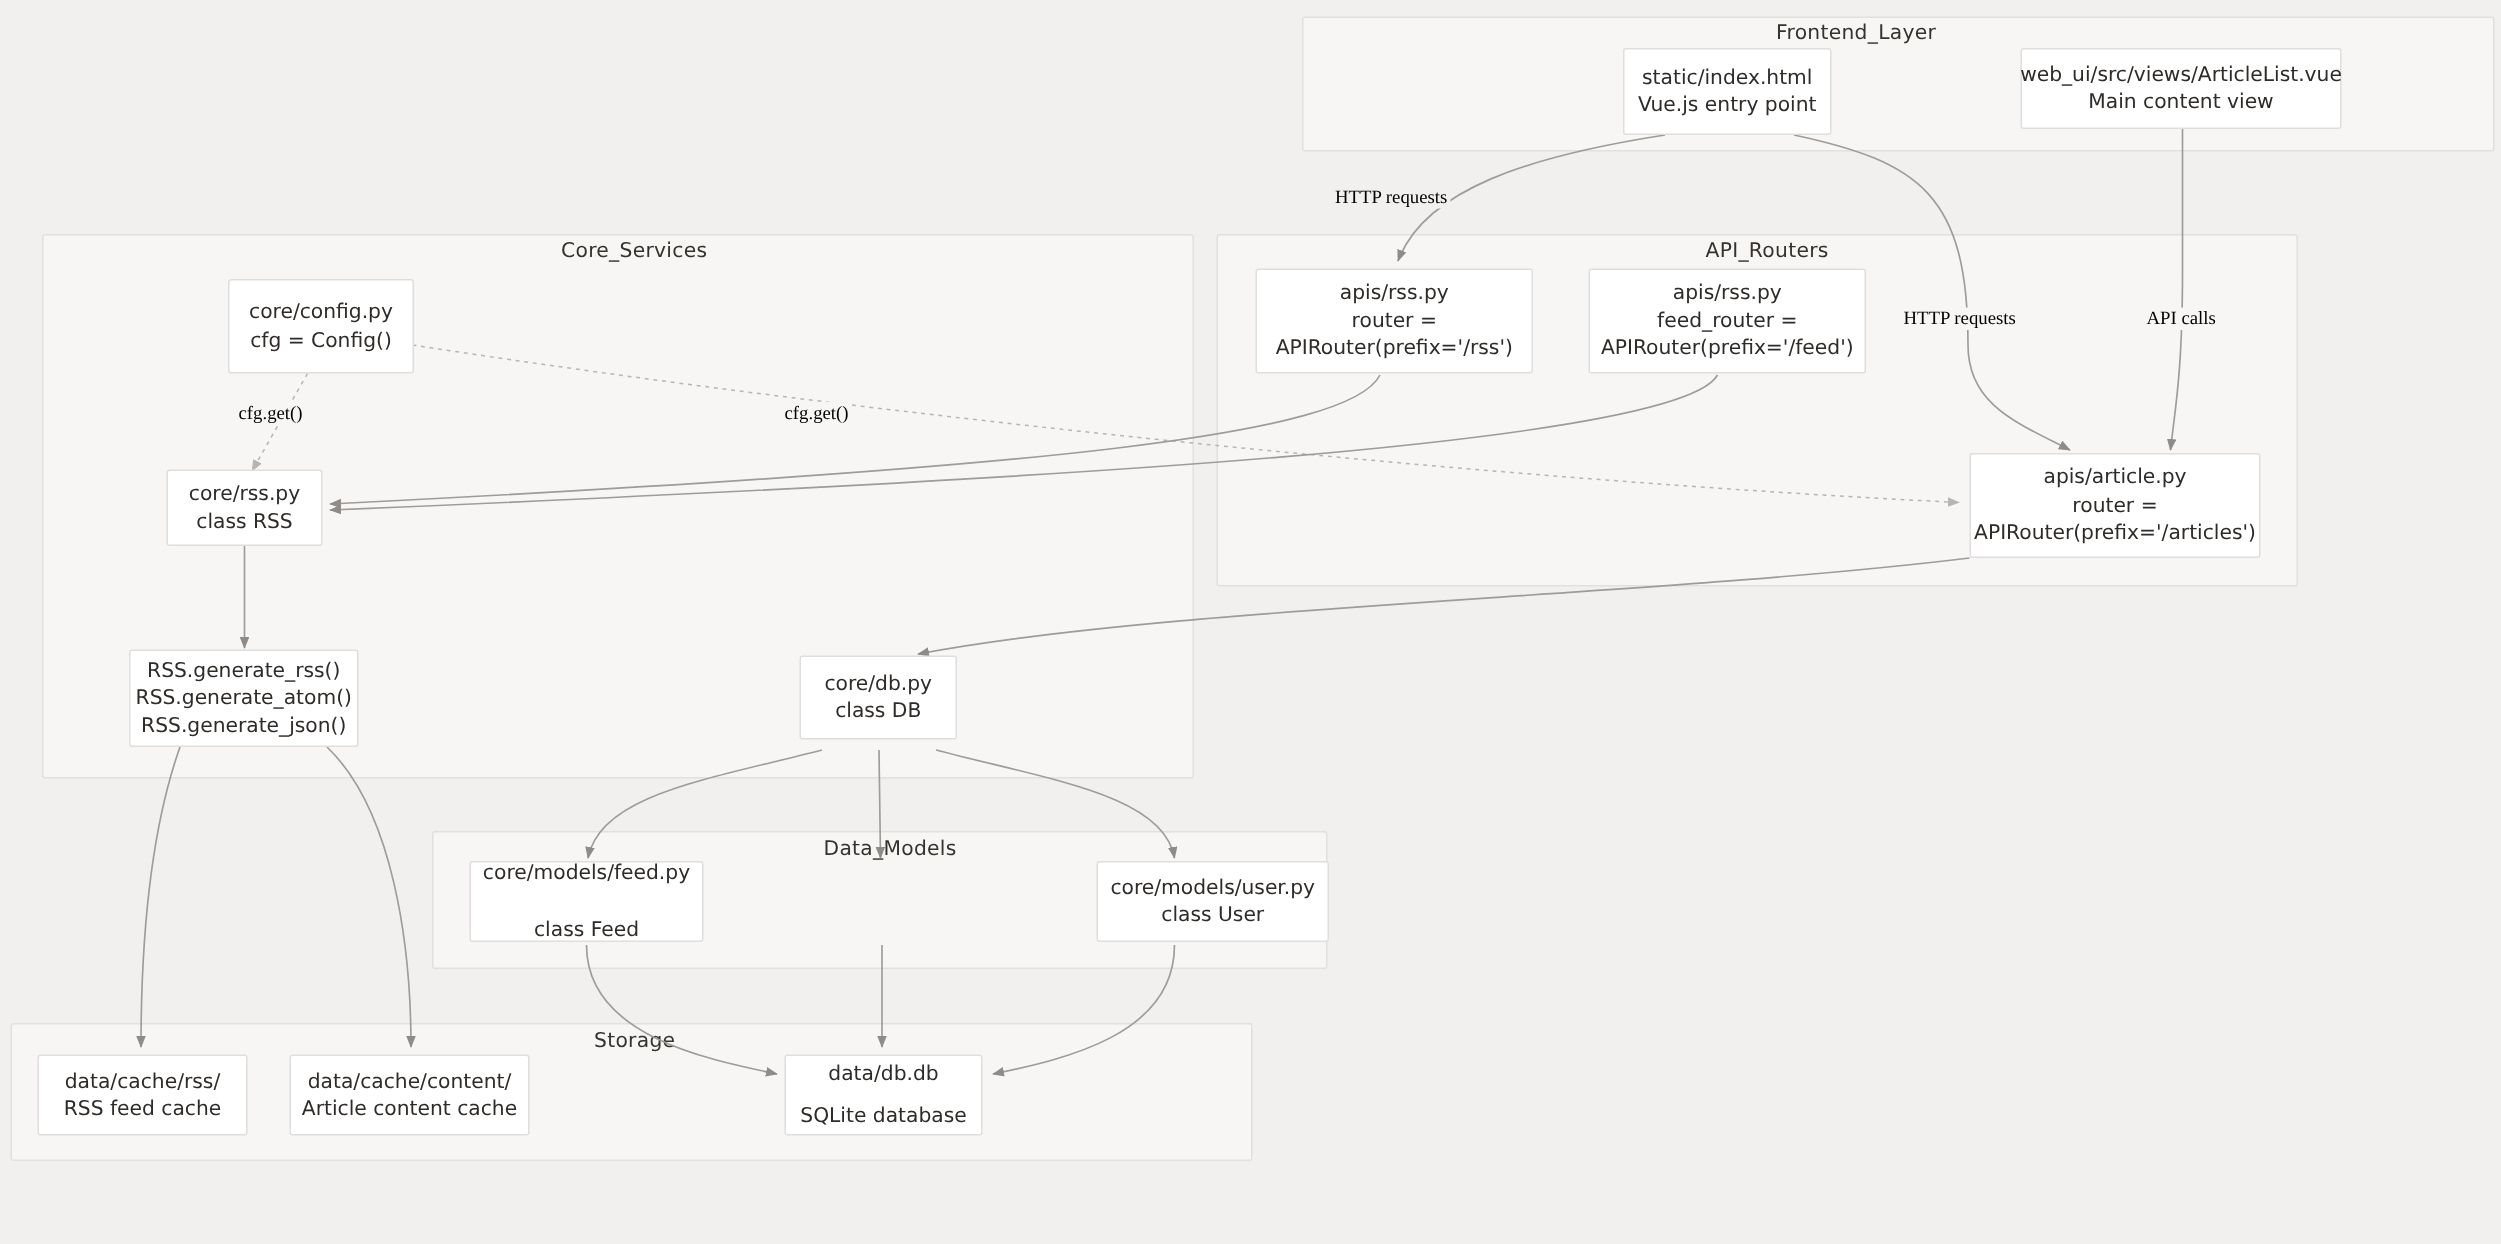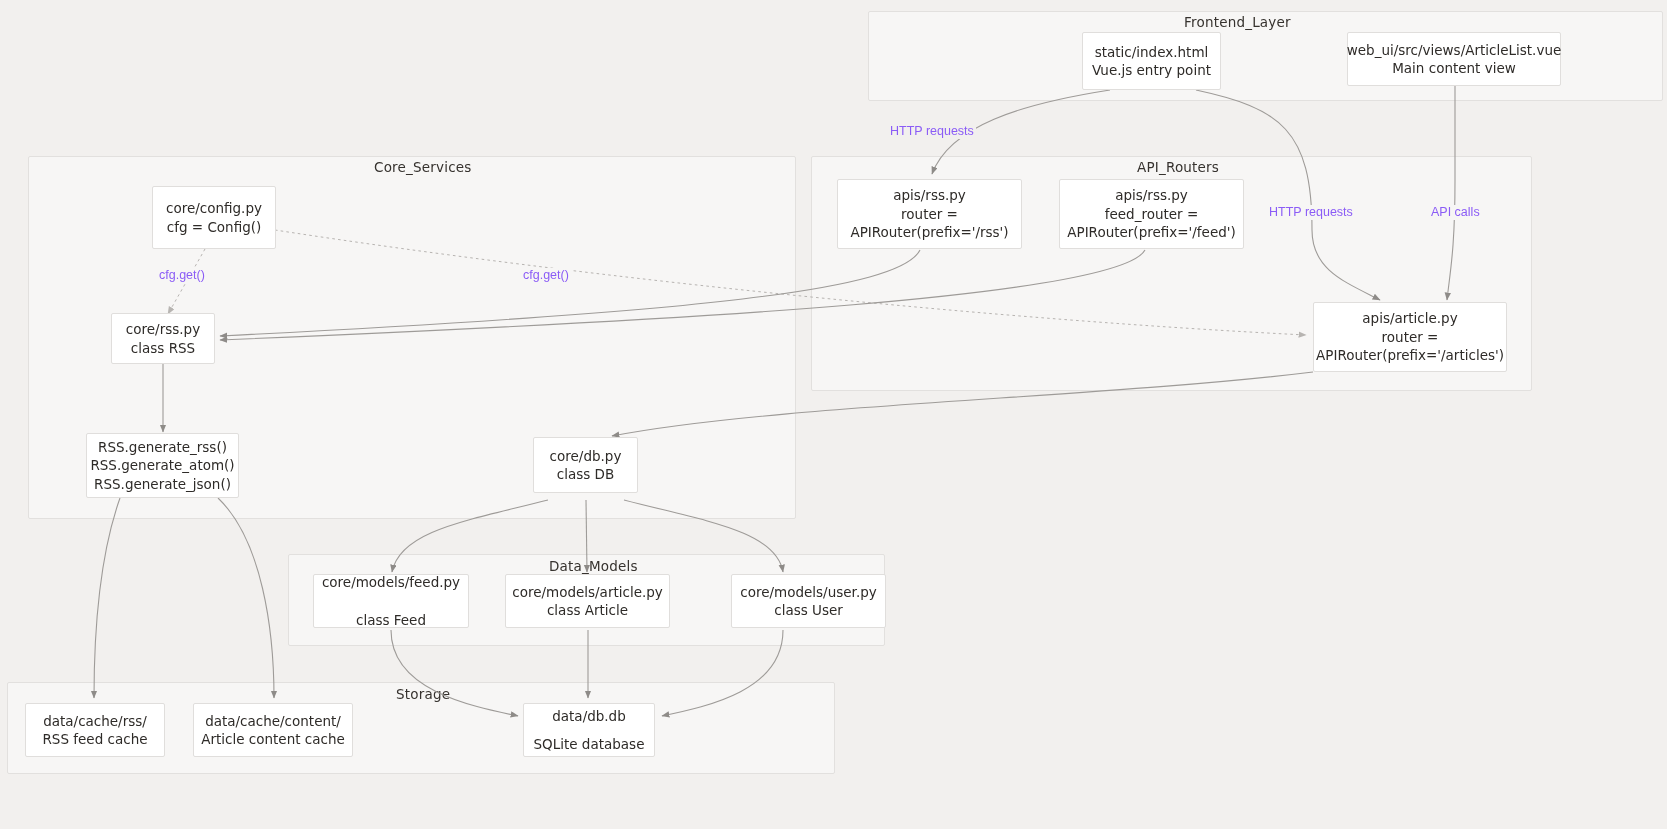--- a/index.html
+++ b/index.html
@@ -45,22 +45,22 @@
     font-size: 13.5px;
     line-height: 18.5px;
     padding: 4px 8px;
     z-index: 3;
   }
   .node .ln { display: block; white-space: nowrap; }
   
   .edge-label {
     position: absolute;
     background: #f7f6f5;
-    color: #8b5cf6;
-    font-family: Liberation Sans, sans-serif;
+    color: #000000;
+    font-family: Liberation Serif, serif;
     font-size: 12.5px;
     line-height: 15px;
     padding: 0 2px;
     white-space: nowrap;
     z-index: 6;
   }
   .edge-label.on-canvas { background: #f2f0ee; }
   
   #edges {
     position: absolute;
@@ -192,24 +192,20 @@
     <span class="ln">apis/article.py</span>
     <span class="ln">router =</span>
     <span class="ln">APIRouter(prefix='/articles')</span>
   </div>
 
   <div class="node" style="left:313px; top:574px; width:156px; height:54px;gap:19px;">
     <span class="ln">core/models/feed.py</span>
     <span class="ln">class Feed</span>
   </div>
 
-  <div class="node" style="left:505px; top:574px; width:165px; height:54px;">
-    <span class="ln">core/models/article.py</span>
-    <span class="ln">class Article</span>
-  </div>
 
   <div class="node" style="left:706px; top:574px; width:155px; height:54px;margin-left:25px;">
     <span class="ln">core/models/user.py</span>
     <span class="ln">class User</span>
   </div>
 
   <div class="node" style="left:193px; top:703px; width:160px; height:54px;">
     <span class="ln">data/cache/content/</span>
     <span class="ln">Article content cache</span>
   </div>

